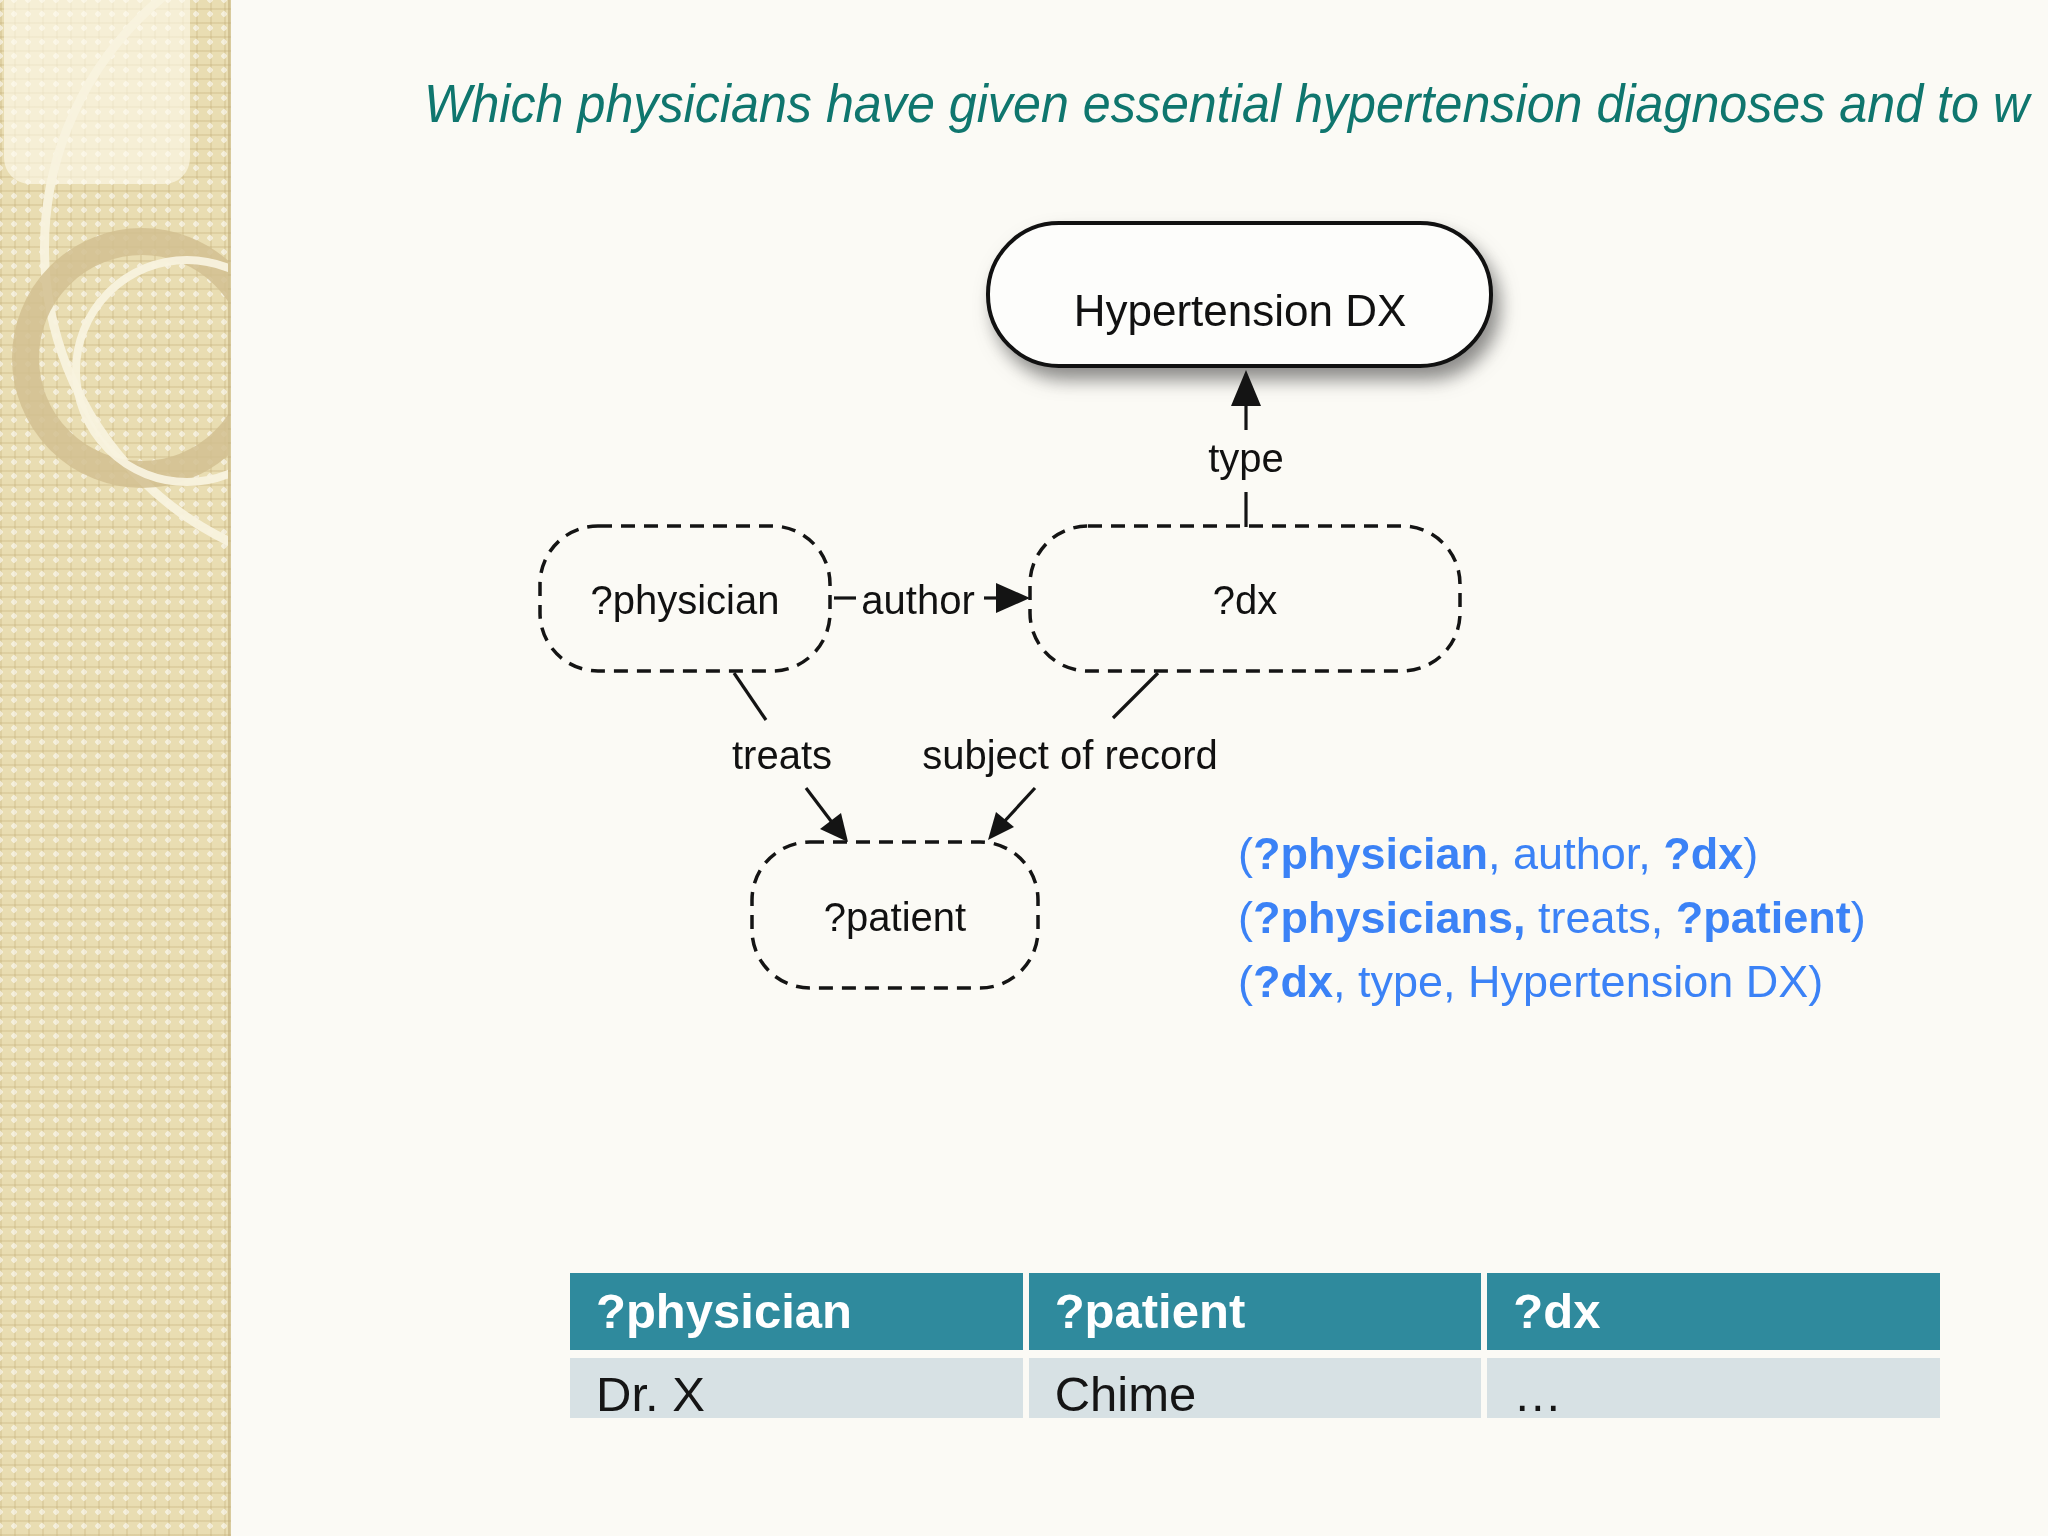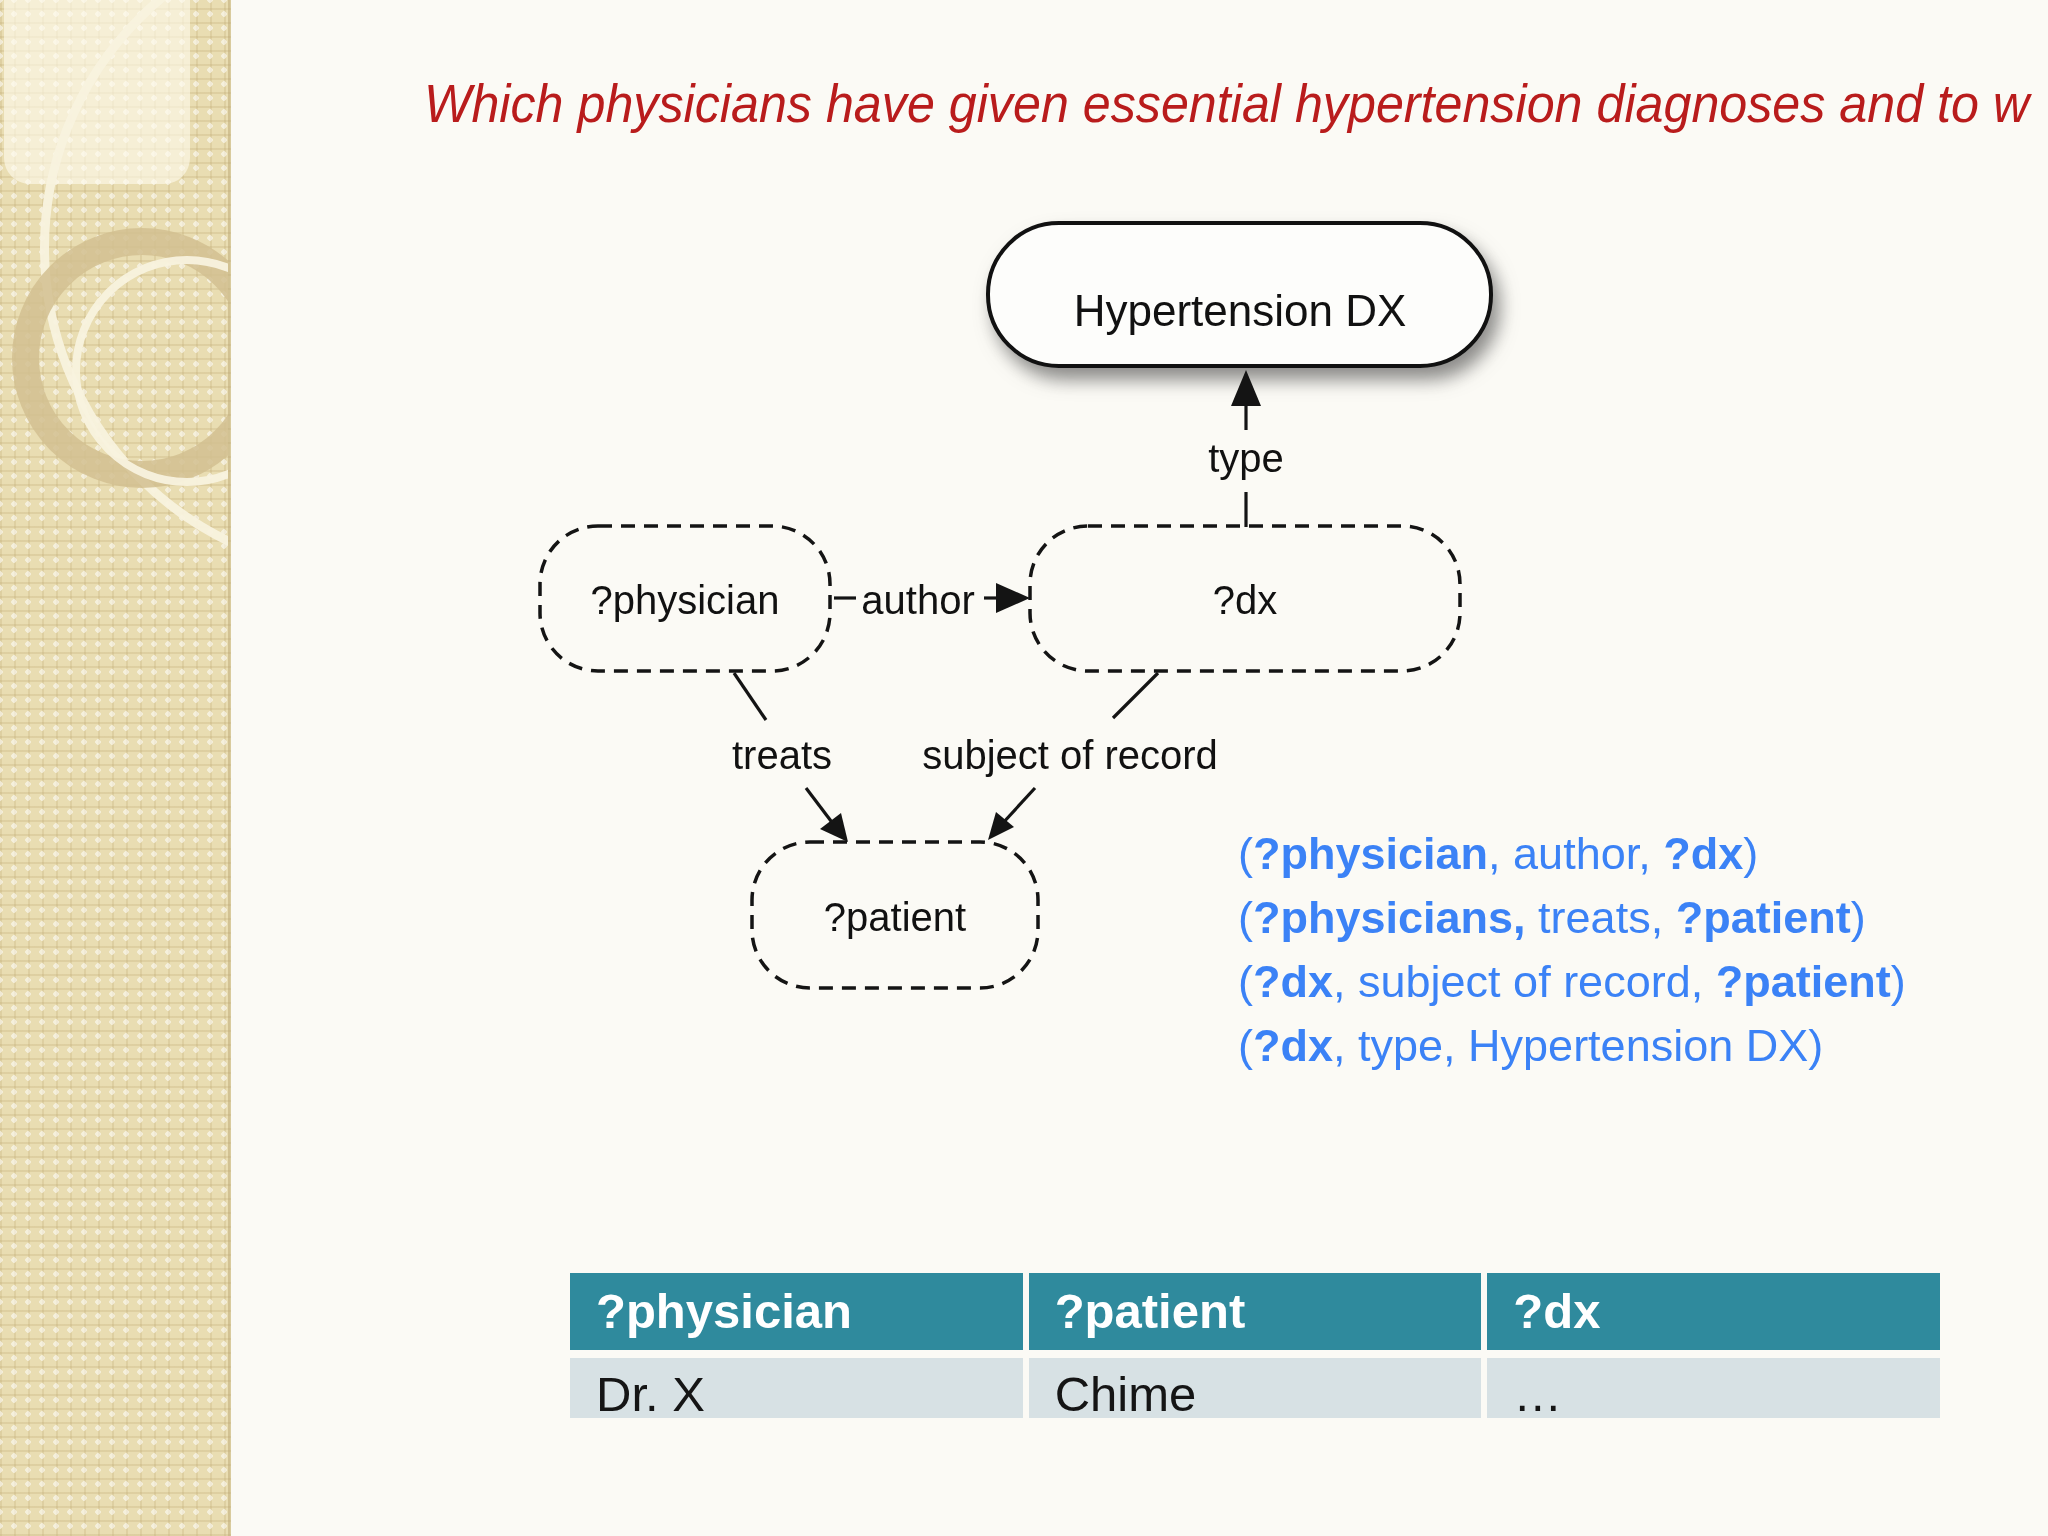--- a/index.html
+++ b/index.html
@@ -27,21 +27,21 @@
     background:rgba(255,251,238,.6);
   }
   .ring{position:absolute;border-radius:50%;box-sizing:border-box;}
   .ring-a{left:40px;top:-82px;width:660px;height:660px;border:9px solid rgba(248,242,222,.95);}
   .ring-b{left:12px;top:228px;width:260px;height:260px;border:27px solid rgba(210,192,145,.85);}
   .ring-c{left:72px;top:256px;width:230px;height:230px;border:8px solid rgba(248,242,222,.95);}
 
   
   .title{
     position:absolute;left:424px;top:72px;right:0;height:80px;overflow:hidden;
-    white-space:nowrap;color:#b91c1c;
+    white-space:nowrap;color:#0f766e;
   }
   .title-inner{
     display:inline-block;transform:scaleX(.93);transform-origin:left center;
     font-style:italic;font-size:54px;line-height:62px;letter-spacing:0;
   }
 
   
   svg.diagram{position:absolute;left:0;top:0;width:2048px;height:1536px;}
   .node-solid{fill:#fdfdfb;stroke:#111;stroke-width:4;filter:drop-shadow(7px 12px 9px rgba(50,50,50,.55));}
   .node-dashed{fill:#fbfaf5;stroke:#141414;stroke-width:3.5;stroke-dasharray:14 9;}
@@ -118,21 +118,20 @@
 
     <line class="edge" x1="1158" y1="673" x2="1113" y2="718"></line>
     <text class="dlabel" x="1070" y="755" text-anchor="middle" dominant-baseline="central">subject of record</text>
     <line class="edge" x1="1035" y1="788" x2="1002" y2="824"></line>
     <polygon class="arrowhead" points="988,840 1014,827 996,812"></polygon>
   </svg>
 
   <div class="triples">
     <div><span>(</span><b>?physician</b><span>, author, </span><b>?dx</b><span>)</span></div>
     <div><span>(</span><b>?physicians,</b><span> treats, </span><b>?patient</b><span>)</span></div>
-    <div><span>(</span><b>?dx</b><span>, subject of record, </span><b>?patient</b><span>)</span></div>
     <div><span>(</span><b>?dx</b><span>, type, Hypertension DX</span><b></b><span>)</span></div>
   </div>
 
   <div class="rtable">
     <div class="th">?physician</div>
     <div class="th">?patient</div>
     <div class="th">?dx</div>
     <div class="td">Dr. X</div>
     <div class="td">Chime</div>
     <div class="td">…</div>

